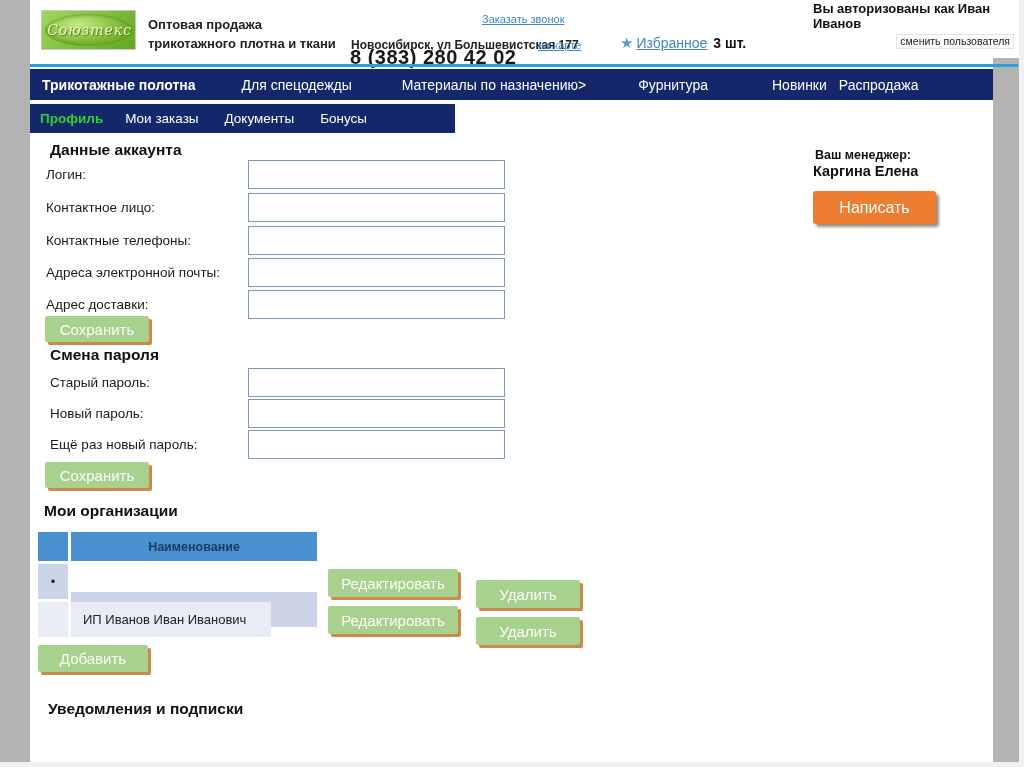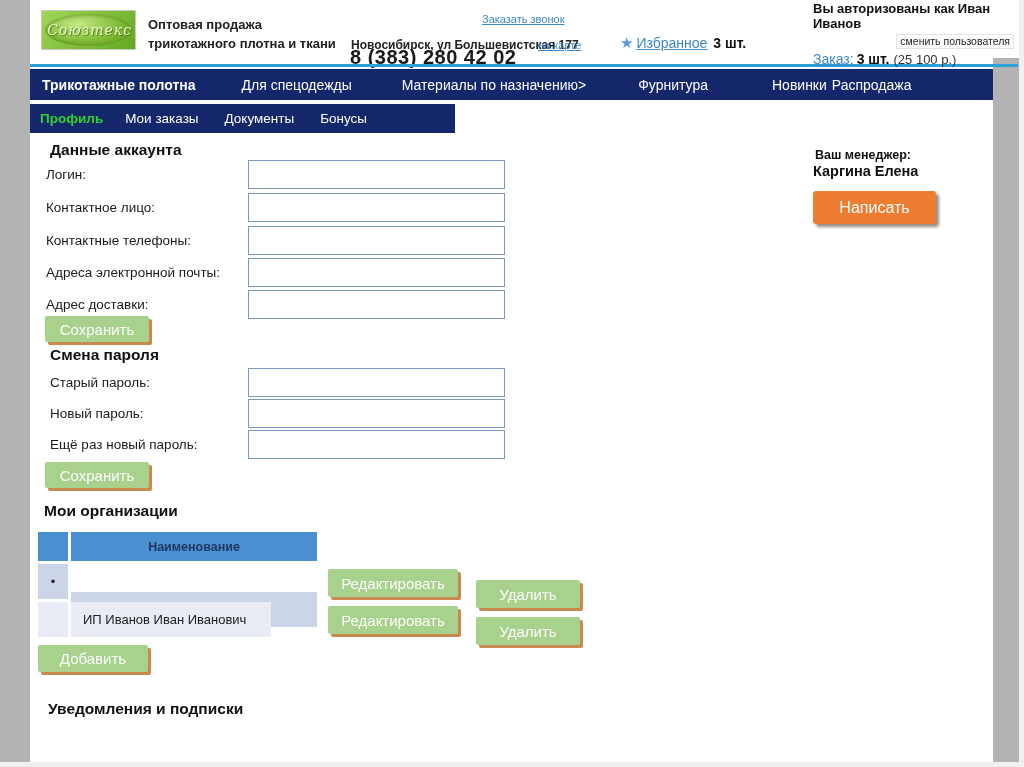--- a/index.html
+++ b/index.html
@@ -50,21 +50,21 @@
   #header-line { left:30px; top:64px; width:988px; height:3px; background:#2d9fd9; }
 
   
   #main-nav { left:30px; top:69px; width:963px; height:31px; background:#14276b; display:flex; align-items:center; color:#fff; font-size:14px; }
   #main-nav .nav-item { cursor:pointer; white-space:nowrap; }
   #main-nav .nav-item:nth-child(1) { margin-left:12px; font-weight:bold; }
   #main-nav .nav-item:nth-child(2) { margin-left:46px; }
   #main-nav .nav-item:nth-child(3) { margin-left:50px; }
   #main-nav .nav-item:nth-child(4) { margin-left:52px; }
   #main-nav .nav-item:nth-child(5) { margin-left:64px; }
-  #main-nav .nav-item:nth-child(6) { margin-left:5px; }
+  #main-nav .nav-item:nth-child(6) { margin-left:12px; }
 
   #sub-nav { left:30px; top:104px; width:425px; height:29px; background:#14276b; display:flex; align-items:center; color:#fff; font-size:13.5px; }
   #sub-nav .nav-item { cursor:pointer; white-space:nowrap; }
   #sub-nav .nav-item:nth-child(1) { margin-left:10px; color:#2fd12f; font-weight:bold; }
   #sub-nav .nav-item:nth-child(2) { margin-left:22px; }
   #sub-nav .nav-item:nth-child(3) { margin-left:26px; }
   #sub-nav .nav-item:nth-child(4) { margin-left:26px; }
 
   
   .h-title { font-size:15.5px; font-weight:bold; color:#111; }
@@ -145,23 +145,20 @@
 </div>
 
 <div class="abs" id="auth-box">
   <div id="auth-line">
     <span>Вы авторизованы как</span>
     <span>Иван Иванов</span>
   </div>
   <div id="switch-wrap">
     <span id="switch-link">сменить пользователя</span>
   </div>
-  <div id="order-line">
-    <span class="link">Заказ:</span><span id="order-count">3 шт.</span><span id="order-total">(25 100 р.)</span>
-  </div>
 </div>
 
 <div class="abs" id="header-line"></div>
 
 <div class="abs" id="main-nav">
   <span class="nav-item">Трикотажные полотна</span>
   <span class="nav-item">Для спецодежды</span>
   <span class="nav-item">Материалы по назначению&gt;</span>
   <span class="nav-item">Фурнитура</span>
   <span class="nav-item">Новинки</span>

